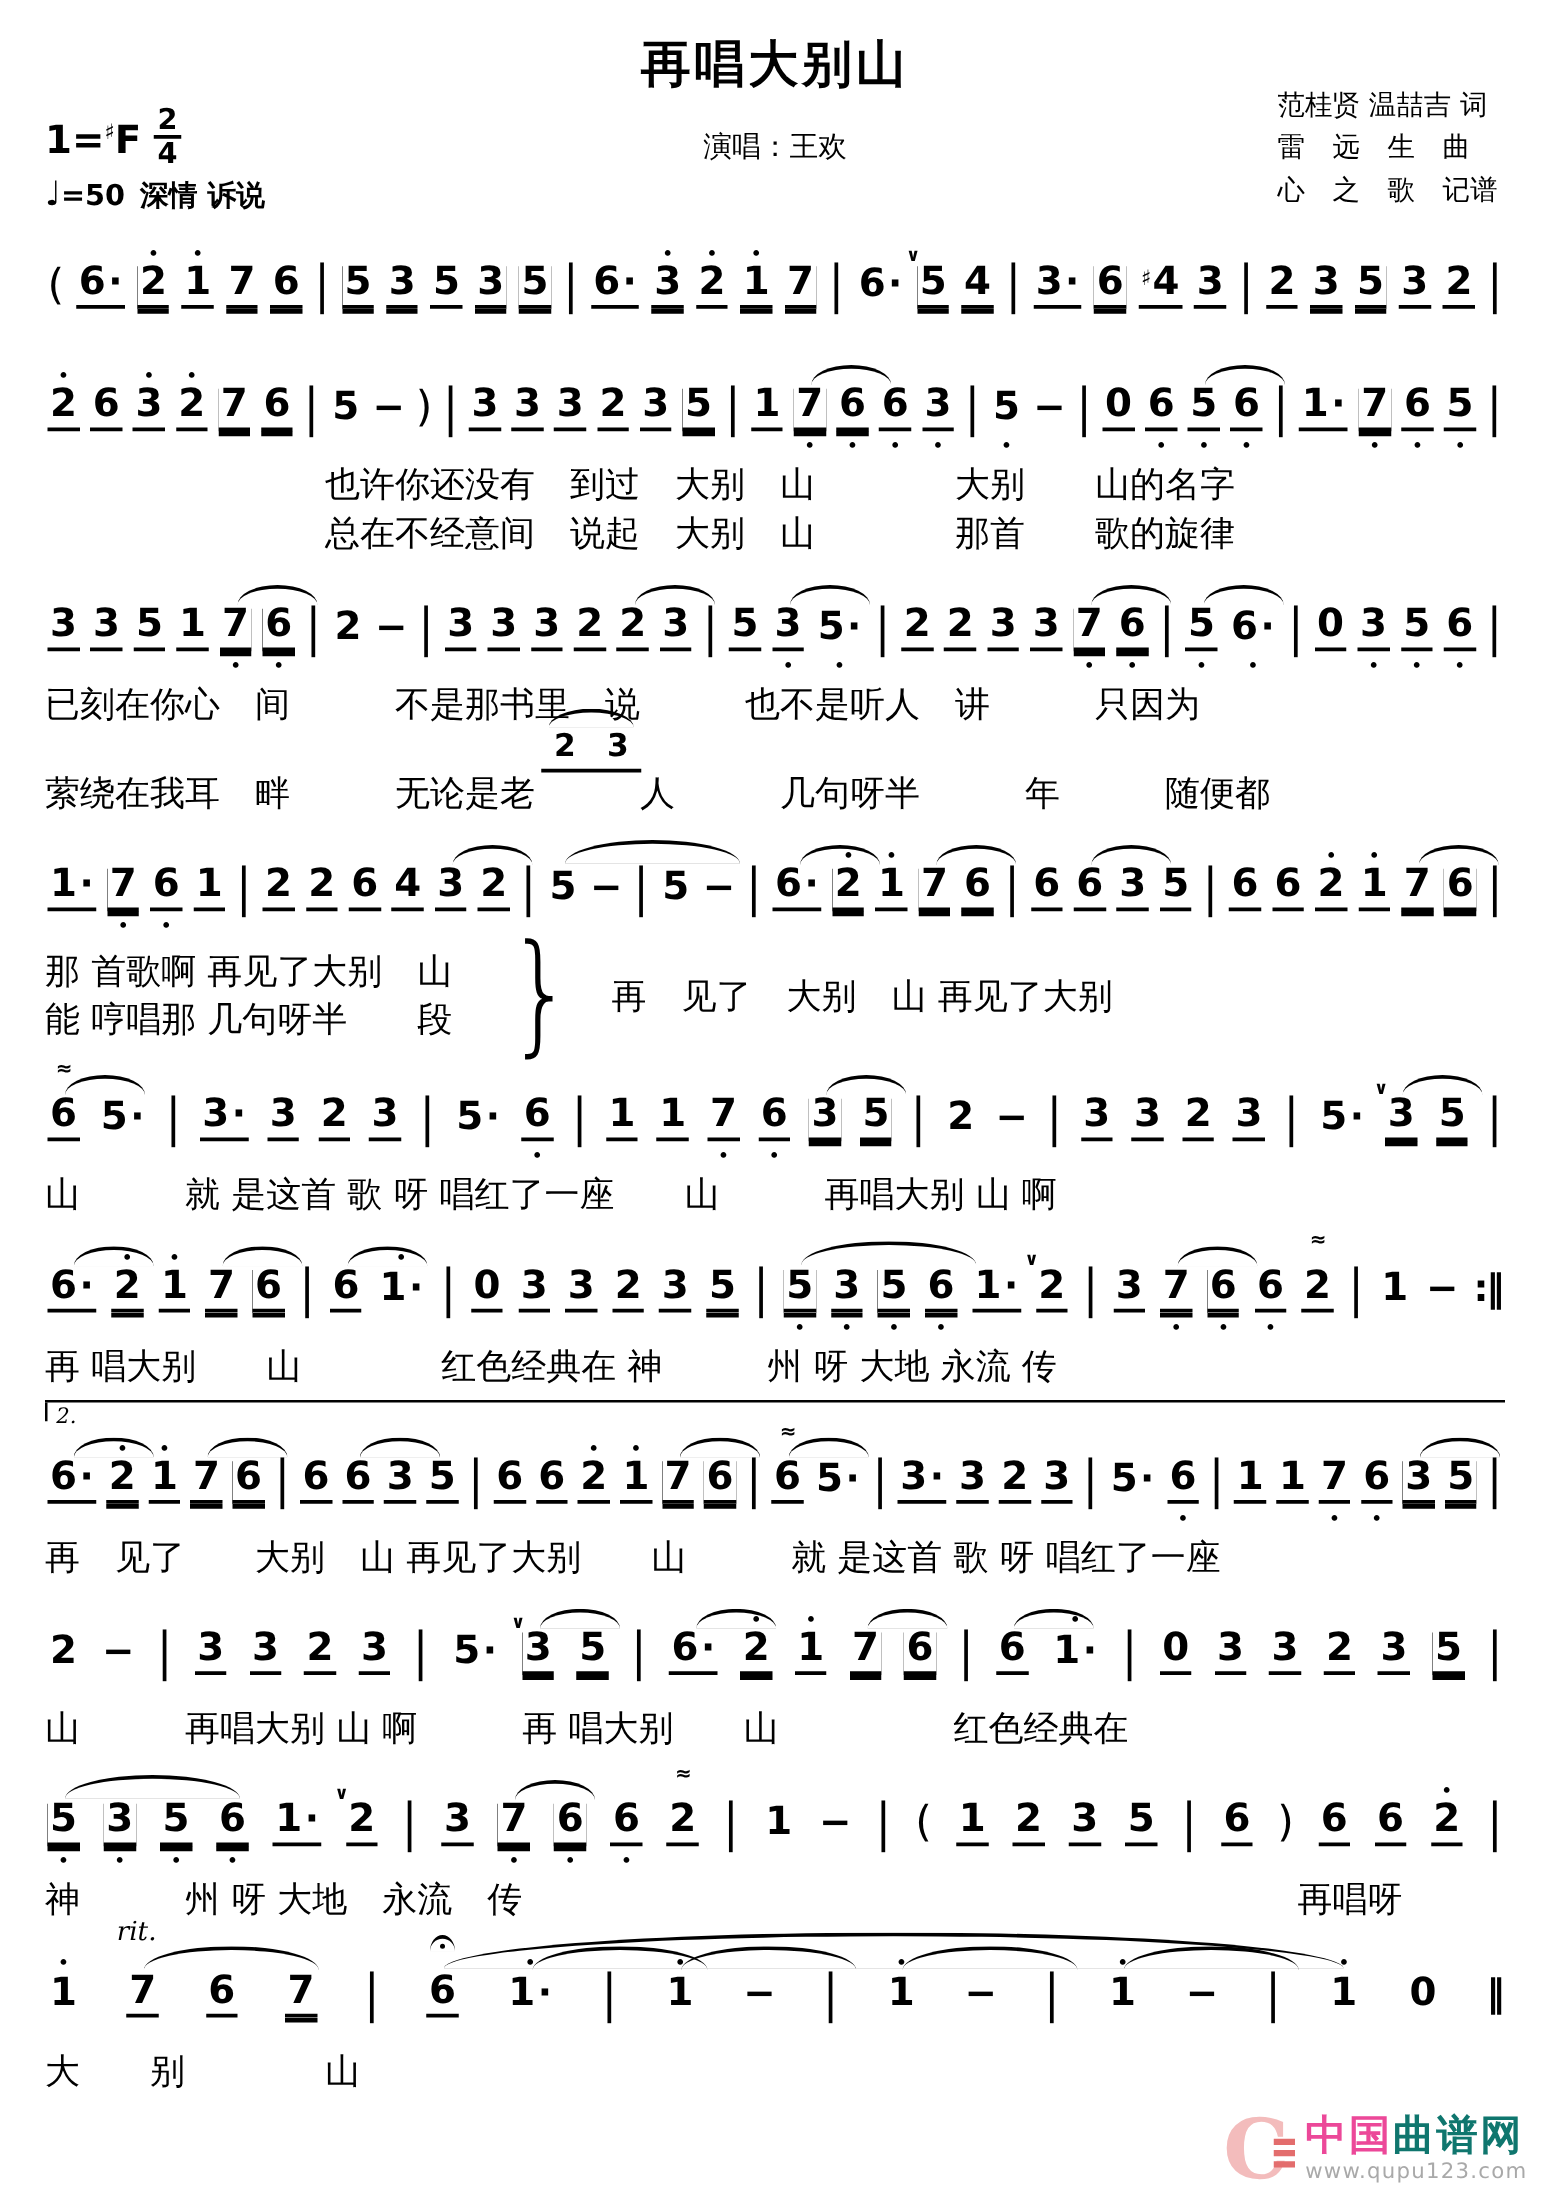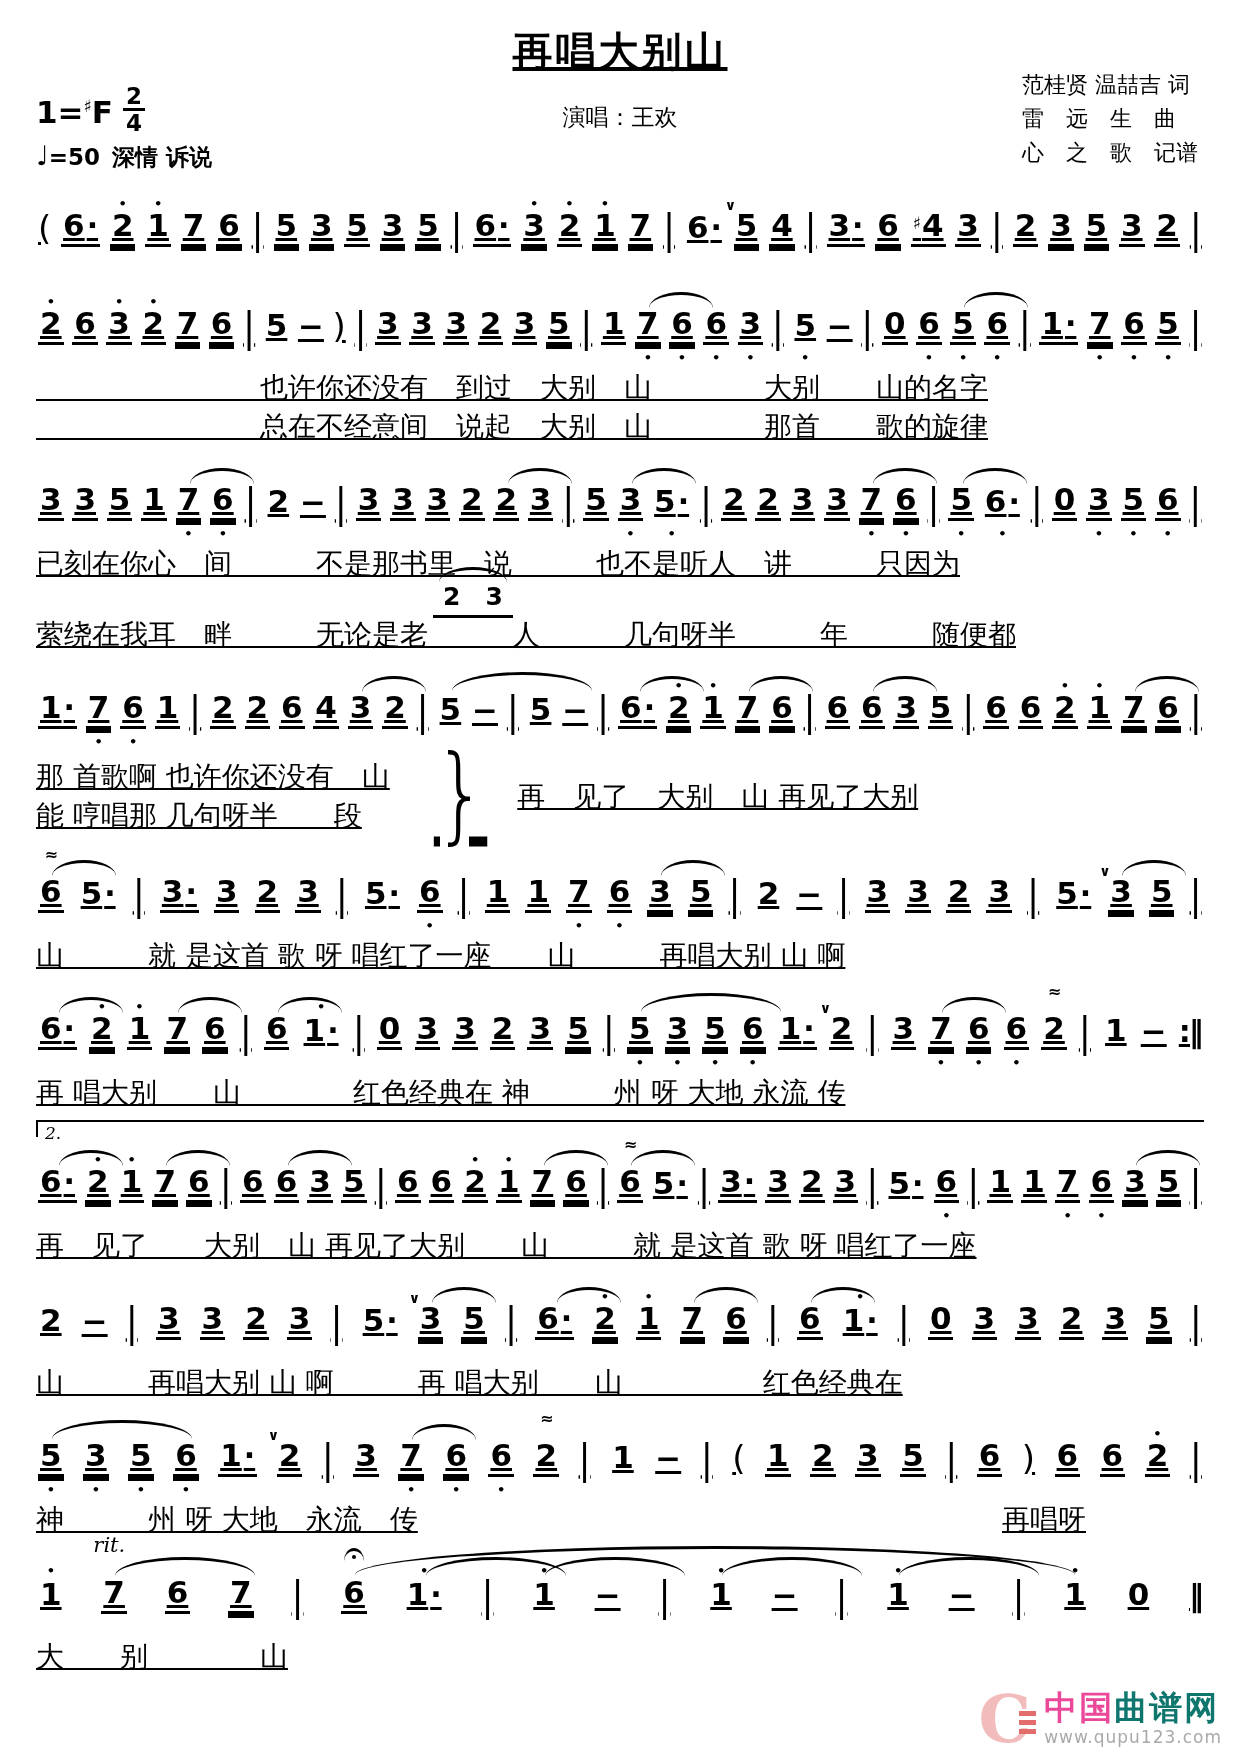--- a/index.html
+++ b/index.html
@@ -1,17 +1,17 @@
 <!DOCTYPE html>
 <html><head>
 <meta charset="utf-8">
 <style>
   html,body{margin:0;padding:0;background:#fff;}
   .page{position:relative;width:1240px;height:1754px;background:#fff;color:#000;
-        font-family:"DejaVu Sans",sans-serif;overflow:hidden;box-sizing:border-box;text-decoration:underline;}
+        font-family:"DejaVu Sans",sans-serif;overflow:hidden;box-sizing:border-box;}
   
   .header{position:relative;height:178px;}
   .title{padding-top:24px;text-align:center;font-size:40px;font-weight:700;letter-spacing:3px;}
   .performer{position:absolute;top:102px;left:0;right:0;text-align:center;font-size:23px;}
   .credits{position:absolute;top:68px;right:42px;font-size:22px;line-height:1.55;}
   .keysig{position:absolute;top:84px;left:36px;font-size:31px;font-weight:700;}
   .keysig sup{font-size:17px;}
   .frac{display:inline-block;vertical-align:-8px;margin-left:10px;text-align:center;
         font-size:23px;line-height:1.05;font-weight:700;}
   .frac-num{display:block;border-bottom:3px solid #000;padding:0 3px;}
@@ -53,21 +53,21 @@
   
   .lyr{font-size:28px;line-height:1.25;white-space:pre;margin-top:4px;}
   .has-ossia .lyr ~ .lyr{margin-top:36px;}
   .ossia{position:absolute;left:34%;top:118px;font-size:25px;font-weight:700;
          border-bottom:3px solid #000;padding:0 10px 2px;white-space:pre;}
   .ossia::before{content:"";position:absolute;top:-13px;left:6px;right:6px;height:12px;
          border-top:3px solid #000;border-radius:50% 50% 0 0/100% 100% 0 0;}
   .lyr-split{display:flex;align-items:center;margin-top:2px;}
   .brace{font-size:84px;font-weight:300;line-height:1;transform:scaleY(1.25);margin:0 30px 0 44px;}
   .lyr-flex{display:flex;justify-content:space-between;}
-  .lyr-tail{margin-right:118px;}
+  .lyr-tail{margin-right:82px;}
   
   .volta{position:absolute;top:-24px;left:0;right:0;border-top:2px solid #000;height:18px;}
   .volta::before{content:"";position:absolute;left:0;top:0;width:2px;height:15px;background:#000;}
   .volta-label{position:absolute;left:9px;top:1px;font-style:italic;font-size:17px;
          font-family:"DejaVu Serif",serif;}
   
   .footer{position:absolute;bottom:0;left:0;right:0;height:70px;}
   .page-info{position:absolute;left:0;right:0;bottom:24px;text-align:center;font-size:23px;}
   .watermark{position:absolute;right:18px;bottom:8px;display:flex;align-items:flex-end;}
   .wm-c{font-size:66px;line-height:0.8;font-weight:700;font-family:"DejaVu Serif",serif;}
@@ -520,21 +520,21 @@
             <span class="mn u2"><span class="">7</span></span>
             <span class="arc"></span>
           </span>
           <span class="tk note">
             <span class="mn u2"><span class="">6</span></span>
           </span>
           <span class="tk sym bar">|</span>
         </div>
         <div class="lyr-split">
           <div>
-            <div class="lyr">那 首歌啊 也许你还没有　山</div>
+            <div class="lyr">那 首歌啊 再见了大别　山</div>
             <div class="lyr">能 哼唱那 几句呀半　　段</div>
           </div>
           <span class="brace">}</span>
           <div class="lyr">再　见了　大别　山 再见了大别</div>
         </div>
       </div>
       <div class="system">
         <div class="notes-row">
           <span class="tk note">
             <span class="mn u1"><span class="">6</span></span>

